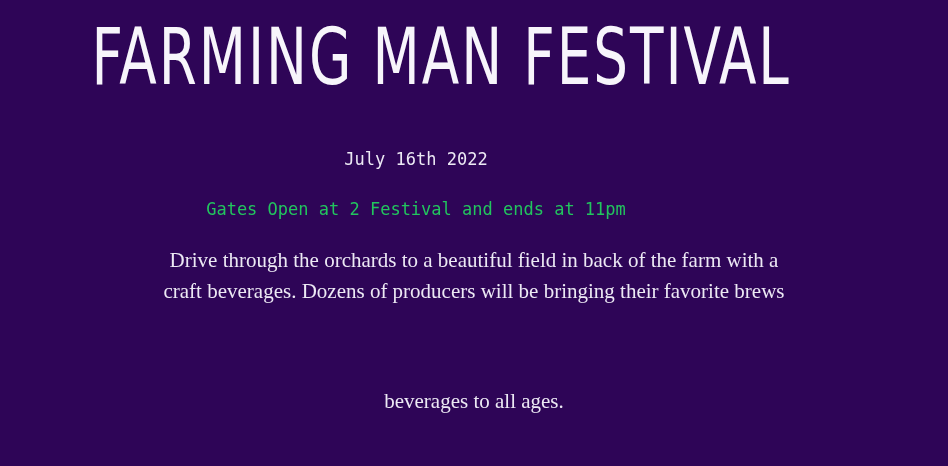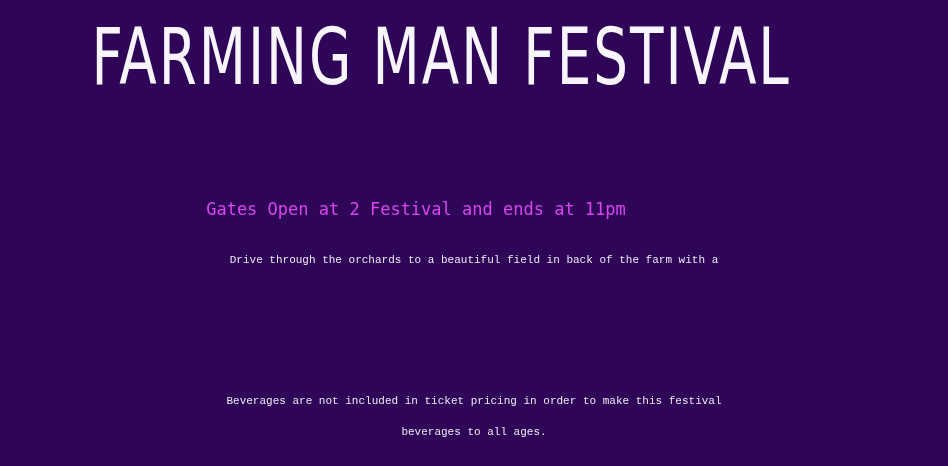--- a/index.html
+++ b/index.html
@@ -63,45 +63,46 @@
   }
   .meta-date   { top: 151px; }
   .meta-gates  { top: 201px; }
 
   .body-block {
     position: absolute;
     left: 46px;
     width: 856px;
     text-align: center;
     color: #ece9f4;
-    font-family: Liberation Mono, monospace;
-    font-size: 11px;
+    font-family: Liberation Serif, serif;
+    font-size: 21px;
     line-height: 30.5px;
     letter-spacing: 0px;
   }
   .body-main   { top: 245px; }
   .body-note   { top: 386px; }
 
   .body-block .txt-line {
     display: block;
     white-space: nowrap;
   }
 </style>
 </head>
 <body style="background: rgb(46, 5, 87);">
 
 <div class="page" style="background: rgb(46, 5, 87);">
 
   <h1 class="festival-title" style="color: rgb(247, 245, 251);">FARMING MAN FESTIVAL</h1>
 
+  <div class="meta-line meta-date" style="color: rgb(236, 233, 244);">July 16th 2022</div>
 
-  <div class="meta-line meta-gates" style="color: #d946ef;">Gates Open at 2 Festival and ends at 11pm</div>
+  <div class="meta-line meta-gates" style="color: #22c55e;">Gates Open at 2 Festival and ends at 11pm</div>
 
   <div class="body-block body-main" style="color: rgb(236, 233, 244);">
     <span class="txt-line">Drive through the orchards to a beautiful field in back of the farm with a</span>
+    <span class="txt-line">craft beverages. Dozens of producers will be bringing their favorite brews</span>
   </div>
 
   <div class="body-block body-note" style="color: rgb(236, 233, 244);">
-    <span class="txt-line">Beverages are not included in ticket pricing in order to make this festival</span>
     <span class="txt-line">beverages to all ages.</span>
   </div>
 
 </div>
 
 </body></html>

